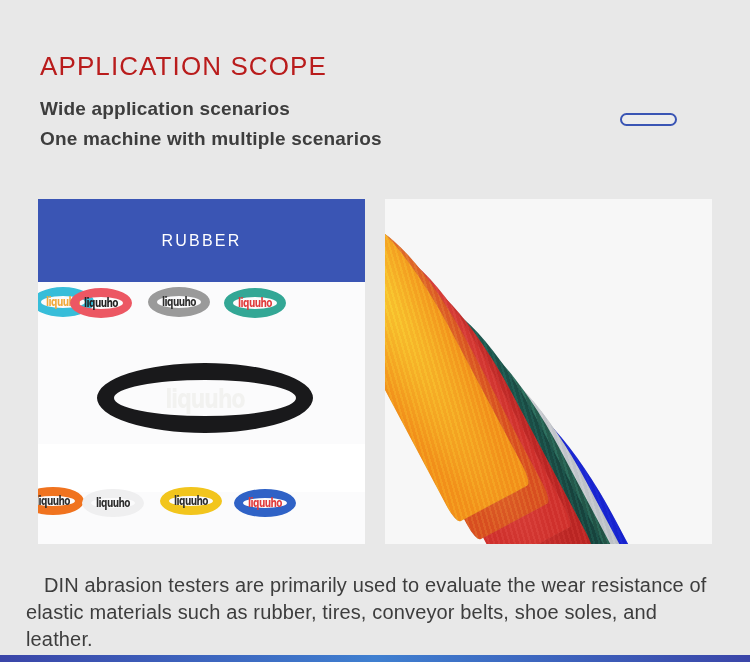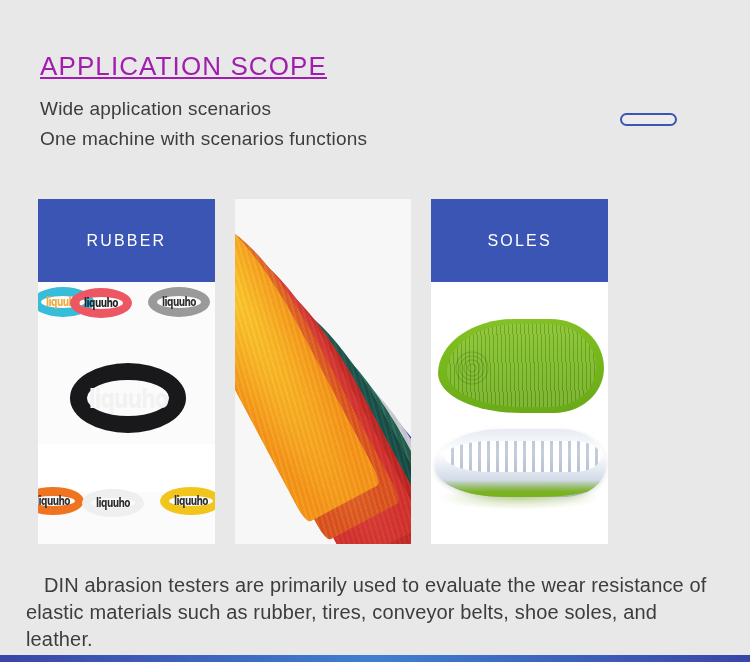--- a/index.html
+++ b/index.html
@@ -9,47 +9,46 @@
     font-family:"Liberation Sans", sans-serif;
     position:relative;
     overflow:hidden;
   }
 
   
   .header { position:absolute; left:40px; top:50px; width:670px; }
   .page-title {
     font-size:26px;
     letter-spacing:1.1px;
-    color:#a21caf;
+    color:#b91c1c;
     font-weight:400;
     line-height:32px;
-    text-decoration:underline;
   }
   .subtitle { margin-top:12px; }
   .subtitle-line {
     font-size:19px;
     color:#3d3d3d;
     line-height:30px;
     letter-spacing:.2px;
-    font-weight:400;
+    font-weight:700;
   }
   .header-accent {
     position:absolute;
     left:580px; top:63px;
     width:57px; height:13px;
     border:2px solid #3a55b4;
     border-radius:7px;
     background:#ececec;
   }
 
   
   .cards {
     position:absolute;
     left:38px; top:199px;
-    width:570px; height:345px;
+    width:674px; height:345px;
     display:flex;
     gap:20px;
   }
   .card {
     flex:1 1 0;
     display:flex;
     flex-direction:column;
     background:#fff;
     overflow:hidden;
   }
@@ -182,21 +181,21 @@
     background:linear-gradient(90deg,#3a45a8 0%,#3f7fd0 50%,#3a45a8 100%);
   }
 </style>
 </head>
 <body>
 
 <div class="header">
   <div class="page-title">APPLICATION SCOPE</div>
   <div class="subtitle">
     <div class="subtitle-line">Wide application scenarios</div>
-    <div class="subtitle-line">One machine with scenarios functions</div>
+    <div class="subtitle-line">One machine with multiple scenarios</div>
   </div>
   <div class="header-accent"></div>
 </div>
 
 <div class="cards">
 
   <div class="card">
     <div class="card-head">RUBBER</div>
     <div class="card-body">
       <div class="card-img bands-bg">
@@ -244,28 +243,18 @@
           <div class="lsheet" style="background: rgb(217, 65, 59); left: -4px; top: 12px; z-index: 48;"></div>
           <div class="lsheet" style="background: rgb(200, 50, 47); left: 18px; top: 38px; z-index: 47;"></div>
           <div class="lsheet" style="background: rgb(31, 91, 82); left: 44px; top: 66px; z-index: 46;"></div>
           <div class="lsheet" style="background: rgb(45, 111, 94); left: 66px; top: 94px; z-index: 45;"></div>
           <div class="lsheet" style="background: rgb(201, 204, 209); left: 92px; top: 126px; z-index: 44;"></div>
           <div class="lsheet" style="background: rgb(28, 42, 214); left: 120px; top: 162px; z-index: 43;"></div>
         </div>
     </div>
   </div>
 
-  <div class="card">
-    <div class="card-head">SOLES</div>
-    <div class="card-body">
-      <div class="card-img soles">
-        <div class="outsole"></div>
-        <div class="midsole"></div>
-        <div class="sole-shadow"></div>
-      </div>
-    </div>
-  </div>
 
 </div>
 
 <div class="footnote">DIN abrasion testers are primarily used to evaluate the wear resistance of elastic materials such as rubber, tires, conveyor belts, shoe soles, and leather.</div>
 
 <div class="bottom-bar"></div>
 
 </body></html>

